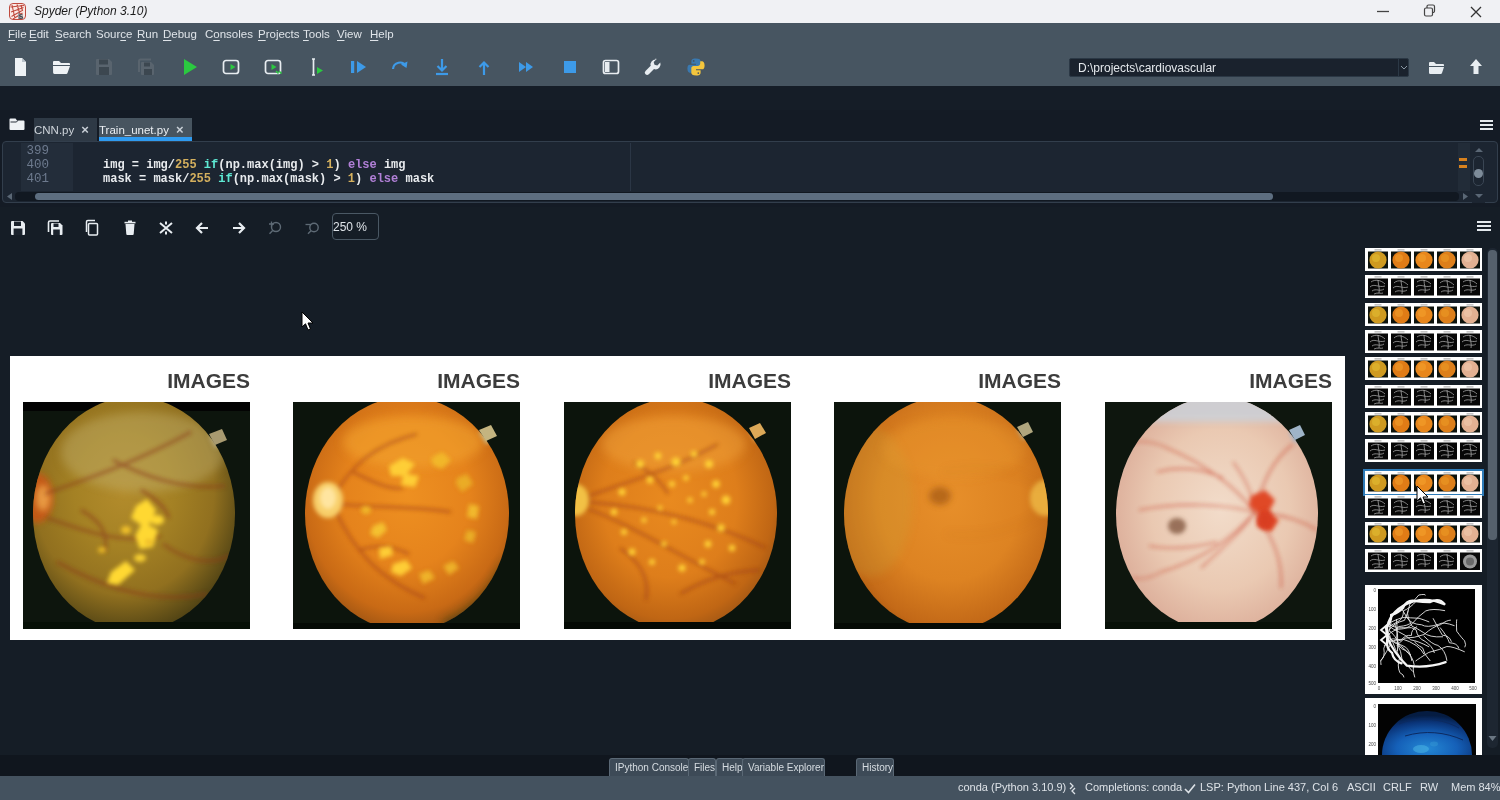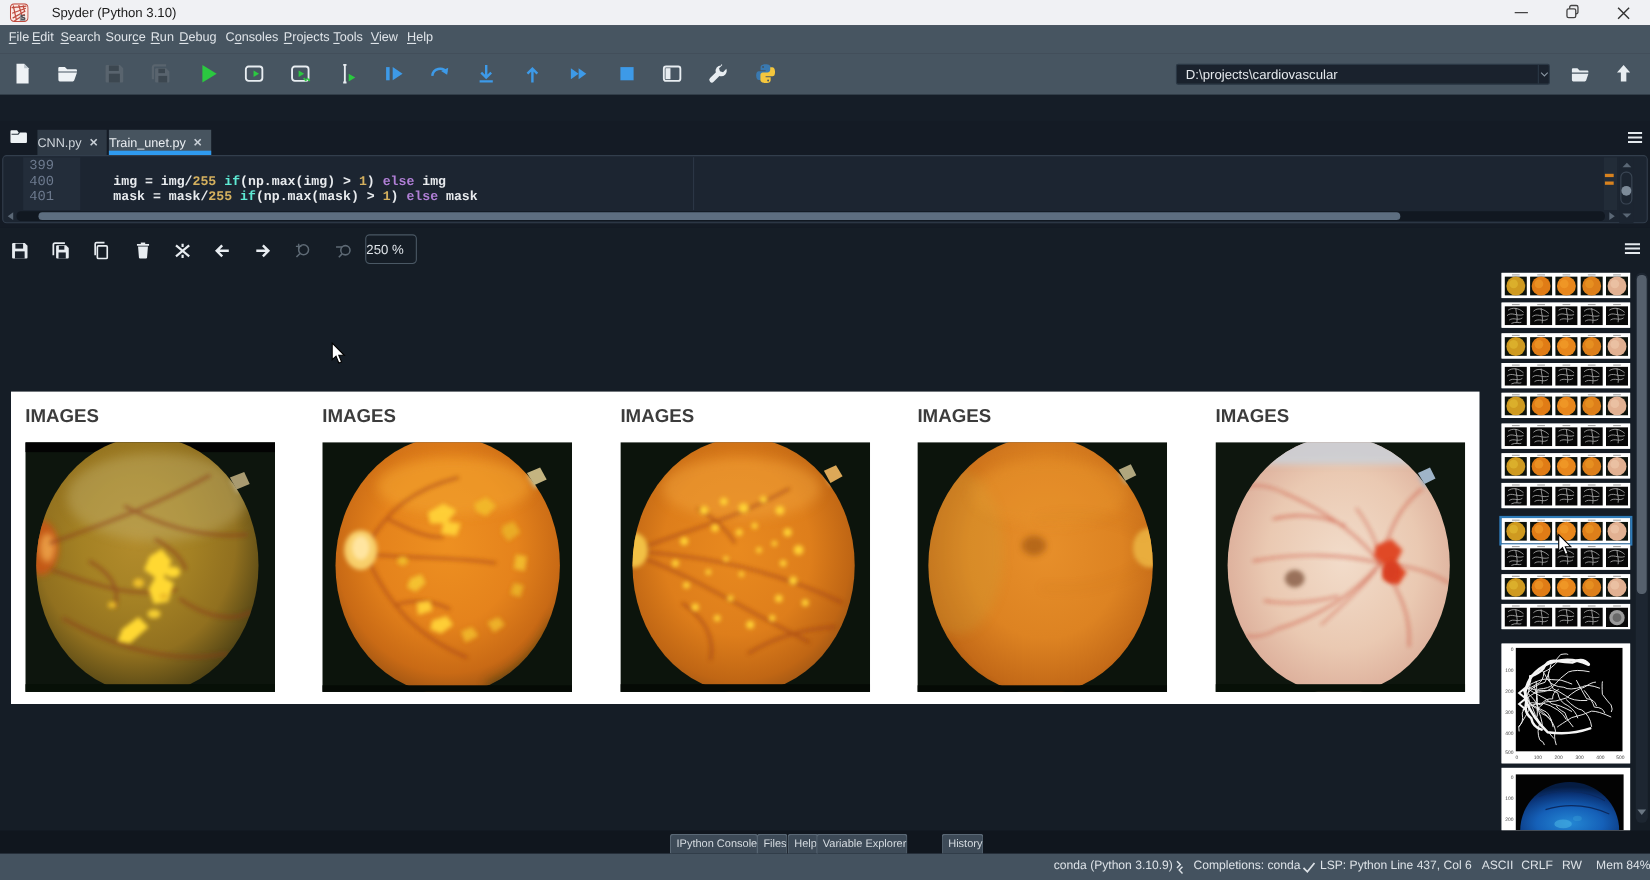--- a/index.html
+++ b/index.html
@@ -2,21 +2,21 @@
 <html><head>
 <meta charset="utf-8">
 <style>
 * { margin:0; padding:0; box-sizing:border-box; }
 html,body { width:1500px; height:800px; overflow:hidden; background:#151d27; font-family:"Liberation Sans",sans-serif; }
 #stage { position:relative; width:1500px; height:800px; }
 .abs { position:absolute; }
 
 
 #titlebar { left:0; top:0; width:1500px; height:23px; background:#f0f1f4; color:#1b1b1b; font-size:13px; }
-#titlebar .tt { position:absolute; left:47px; top:4px; font-size:12px; }
+#titlebar .tt { position:absolute; left:34px; top:4px; font-size:12px;font-style:italic; }
 
 #menubar { left:0; top:23px; width:1500px; height:26px; background:#475561; color:#dfe4e9; font-size:11.5px; }
 #menubar span { position:absolute; top:5px; }
 #menubar u { text-decoration:underline; text-underline-offset:2px; }
 
 #toolbar { left:0; top:49px; width:1500px; height:37px; background:#475561; }
 .tbi { position:absolute; top:8px; width:20px; height:20px; }
 
 #pathbar { left:0; top:86px; width:1500px; height:24px; background:#1a222d; color:#e8ebee; font-size:12px; border-bottom:1px solid #0d141c; }
 #pathbar div { position:absolute; left:8px; top:5px; }
@@ -31,21 +31,21 @@
 .cline { position:absolute; left:100px; color:#e8ebee; font-family:"Liberation Mono",monospace; font-size:12px; font-weight:bold; white-space:pre; }
 .cnum { color:#d4b05e; } .ckw { color:#5eead4; } .cel { color:#b07fd6; }
 #ruler { position:absolute; left:627px; top:1px; width:1px; height:48px; background:#2b3645; }
 #hsb { position:absolute; left:12px; top:50px; width:1444px; height:9px; background:#111821; border-radius:4px; }
 #hsbthumb { position:absolute; left:20px; top:1px; width:1238px; height:7px; background:#5d6e80; border-radius:4px; }
 
 #plpane { left:0; top:207px; width:1500px; height:548px; background:#151d26; }
 .pti { position:absolute; top:12px; width:18px; height:18px; }
 #zoombox { position:absolute; left:332px; top:6px; width:47px; height:27px; border:1px solid #4a5864; border-radius:4px; color:#dfe4e9; font-size:12px; text-align:left; padding-top:6px; }
 #panel { position:absolute; left:10px; top:149px; width:1335px; height:284px; background:#ffffff; }
-.figlbl { position:absolute; top:13px; width:227px; text-align:left; font-size:17px; font-weight:bold; color:#3c3c3c; letter-spacing:0px; }
+.figlbl { position:absolute; top:13px; width:227px; text-align:right; font-size:21px; font-weight:bold; color:#3c3c3c; letter-spacing:0px; }
 .fig { position:absolute; top:46px; width:227px; height:227px; }
 
 #sidebar { position:absolute; left:1360px; top:0px; width:140px; height:548px; }
 .thumbrow { position:absolute; left:5px; width:117px; height:23px; background:#fff; }
 .thumbrow.sel { outline:2px solid #2e7bb8; }
 #sbscroll { position:absolute; left:127px; top:41px; width:11px; height:500px; background:#1d2631; border-radius:5px; }
 #sbthumb { position:absolute; left:1px; top:2px; width:9px; height:290px; background:#55606c; border-radius:4px; }
 
 #btabs { left:0; top:755px; width:1500px; height:21px; background:#10161e; }
 .btab { position:absolute; top:3px; height:18px; background:#3d4a57; border:1px solid #5a6875; border-bottom:none; border-radius:3px 3px 0 0; color:#d6dce1; font-size:10px; padding:3px 0 0 5px; white-space:nowrap; }

